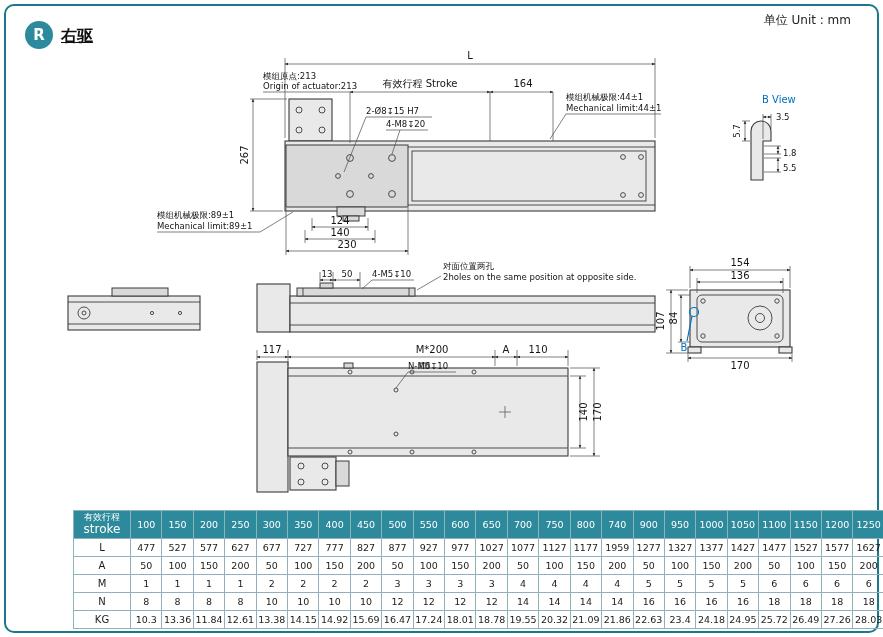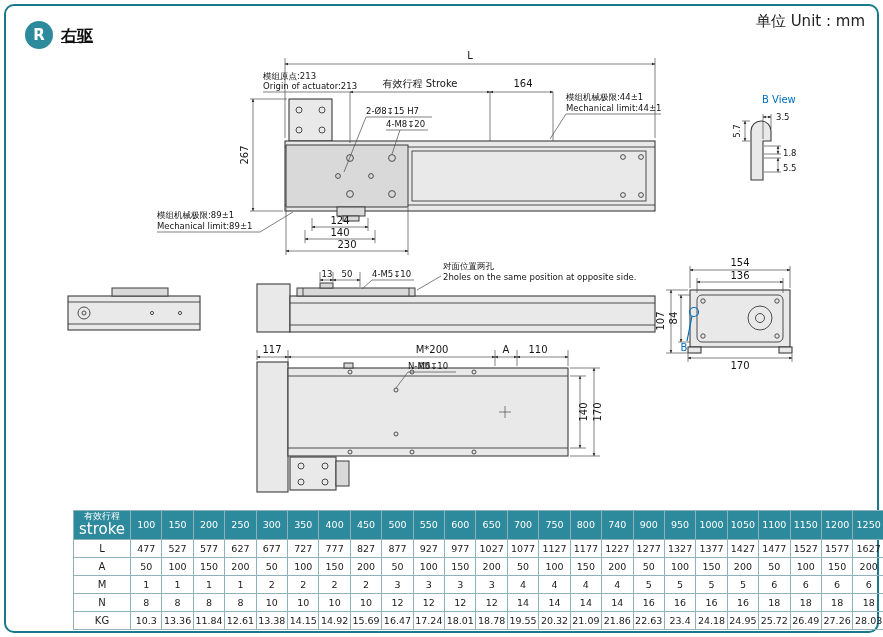--- a/index.html
+++ b/index.html
@@ -13,21 +13,21 @@
   }
   .badge{
     position:absolute;left:25px;top:21px;width:28px;height:28px;border-radius:50%;
     background:#2d8a9c;color:#fff;font-weight:bold;font-size:15px;
     display:flex;align-items:center;justify-content:center;
   }
   .title{
     position:absolute;left:61px;top:26px;font-size:16px;font-weight:bold;color:#111;text-decoration:underline;
   }
   .unit{
-    position:absolute;right:18px;top:12px;font-size:15px;color:#222;
+    position:absolute;right:32px;top:12px;font-size:12px;color:#222;
   }
   .drawing{position:absolute;left:0;top:0;}
   
   .part{fill:#e9e9e9;stroke:#3b3b3b;stroke-width:1.1;}
   .part2{fill:#d9d9d9;stroke:#3b3b3b;stroke-width:1;}
   .noFill{fill:none;stroke:#3b3b3b;stroke-width:0.9;}
   .ln{fill:none;stroke:#3b3b3b;stroke-width:0.9;}
   .dim{stroke:#4a4a4a;stroke-width:0.7;fill:none;}
   .t{font:10px "DejaVu Sans",sans-serif;fill:#141414;}
   .ts{font:8.5px "DejaVu Sans",sans-serif;fill:#141414;}
@@ -39,21 +39,21 @@
     border-collapse:collapse;table-layout:fixed;
   }
   table.spec th,table.spec td{
     border:1px solid #8fb2ba;text-align:center;padding:0;
     font-size:9.5px;color:#1b1b1b;height:17px;overflow:hidden;white-space:nowrap;
   }
   table.spec thead th{
     background:#2d8a9c;color:#ffffff;font-weight:normal;height:27px;
   }
   table.spec thead th .hcn{font-size:9px;line-height:1.15;}
-  table.spec thead th .hen{font-size:15px;line-height:1.15;}
+  table.spec thead th .hen{font-size:12px;line-height:1.15;}
   table.spec td.lbl{font-size:10px;}
 </style>
 </head>
 <body>
 
 <div class="frame"></div>
 
 <div class="badge">R</div>
 <div class="title">右驱</div>
 <div class="unit">单位 Unit : mm</div>
@@ -334,21 +334,21 @@
         <td>727</td>
         <td>777</td>
         <td>827</td>
         <td>877</td>
         <td>927</td>
         <td>977</td>
         <td>1027</td>
         <td>1077</td>
         <td>1127</td>
         <td>1177</td>
-        <td>1227</td>
+        <td>1959</td>
         <td>1277</td>
         <td>1327</td>
         <td>1377</td>
         <td>1427</td>
         <td>1477</td>
         <td>1527</td>
         <td>1577</td>
         <td>1627</td>
       </tr>
       <tr>

